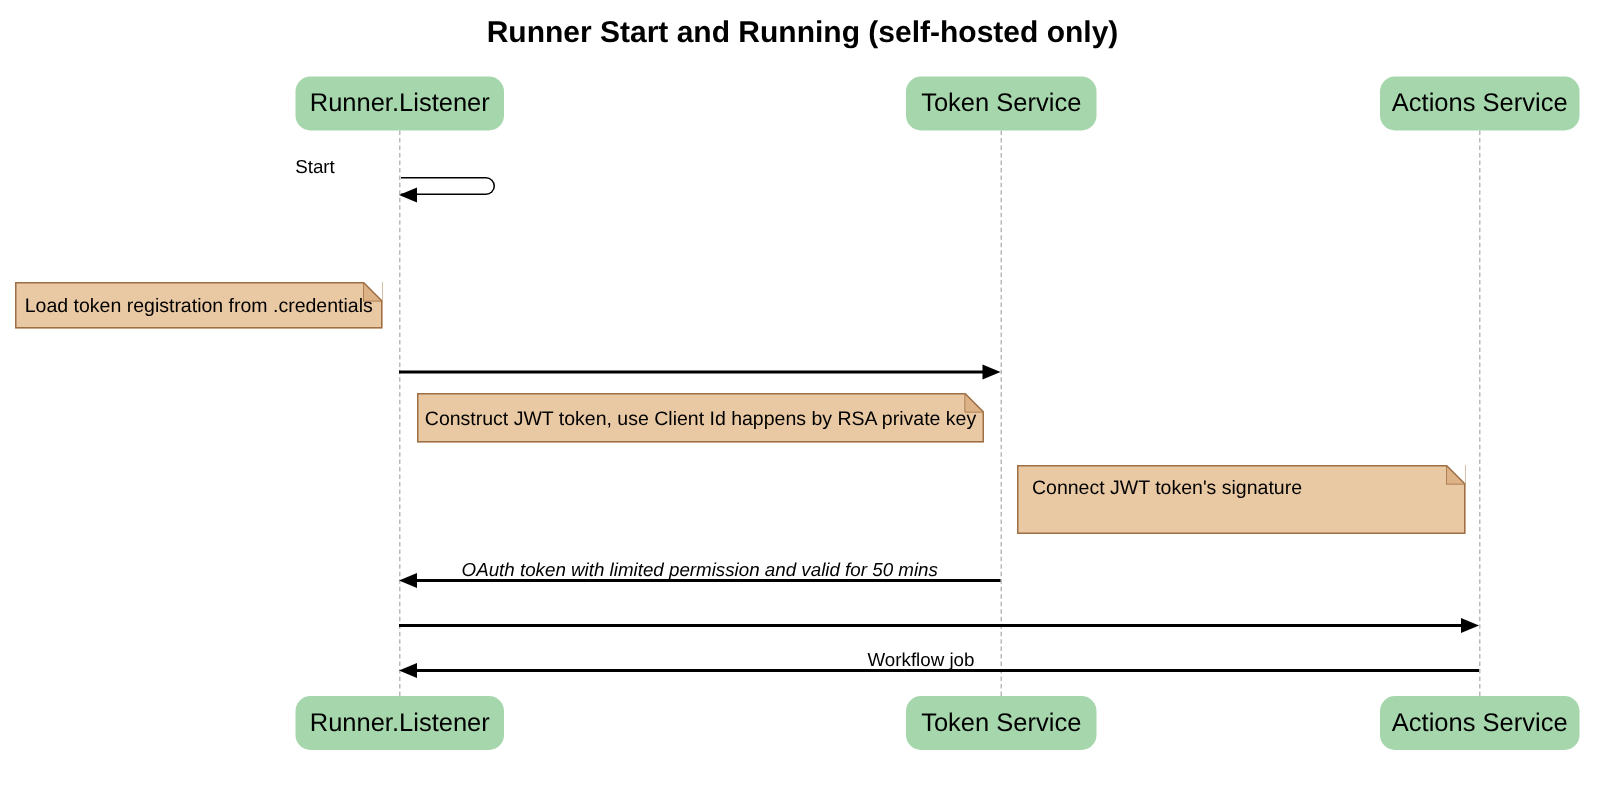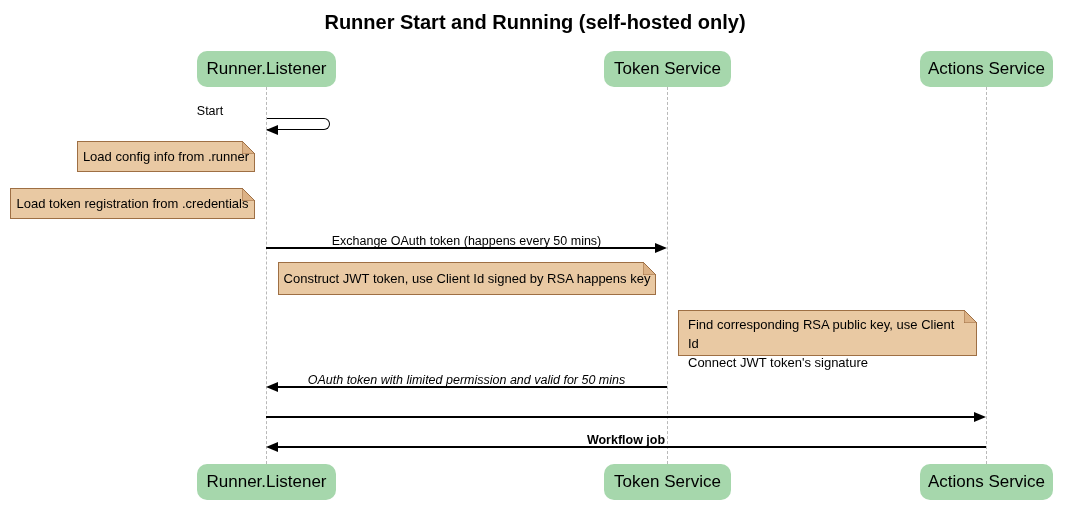--- a/index.html
+++ b/index.html
@@ -74,65 +74,56 @@
   <div class="lifeline" style="left:985.5px;"></div>
 
   <div class="participant" style="left:197px;top:51px;width:139px;"><span>Runner.Listener</span></div>
   <div class="participant" style="left:604px;top:51px;width:127px;"><span>Token Service</span></div>
   <div class="participant" style="left:920px;top:51px;width:133px;"><span>Actions Service</span></div>
 
   <div class="msg-label" style="left:160px;top:104px;width:100px;text-align:center;">Start</div>
   <div class="self-loop"></div>
   <div class="ah ah-left" style="left:266px;top:124.5px;"></div>
 
-  <div class="note center" style="left:77px;top:141px;width:178px;height:31px;line-height:29px;">
-    <svg class="note-fold" viewBox="0 0 13 13">
-        <path class="fold-cut" d="M0,0 L13,0 L13,13 Z"></path>
-        <path class="fold-flap" d="M0,0 L13,13 L0,13 Z"></path>
-      </svg>
-    <span class="note-line">Load config info from .runner</span>
-  </div>
 
   <div class="note center" style="left:10px;top:188px;width:245px;height:31px;line-height:29px;">
     <svg class="note-fold" viewBox="0 0 13 13">
         <path class="fold-cut" d="M0,0 L13,0 L13,13 Z"></path>
         <path class="fold-flap" d="M0,0 L13,13 L0,13 Z"></path>
       </svg>
     <span class="note-line">Load token registration from .credentials</span>
   </div>
 
-  <div class="msg-label" style="left:266px;top:234px;width:401px;">Exchange OAuth token (happens every 50 mins)</div>
   <div class="msg-line" style="left:266px;top:247px;width:390px;"></div>
   <div class="ah ah-right" style="left:655px;top:243px;"></div>
 
   <div class="note center" style="left:278px;top:262px;width:378px;height:33px;line-height:31px;">
     <svg class="note-fold" viewBox="0 0 13 13">
         <path class="fold-cut" d="M0,0 L13,0 L13,13 Z"></path>
         <path class="fold-flap" d="M0,0 L13,13 L0,13 Z"></path>
       </svg>
-    <span class="note-line">Construct JWT token, use Client Id signed by RSA happens key</span>
+    <span class="note-line">Construct JWT token, use Client Id happens by RSA private key</span>
   </div>
 
   <div class="note" style="left:678px;top:310px;width:299px;height:46px;padding:4px 9px;line-height:19px;">
     <svg class="note-fold" viewBox="0 0 13 13">
         <path class="fold-cut" d="M0,0 L13,0 L13,13 Z"></path>
         <path class="fold-flap" d="M0,0 L13,13 L0,13 Z"></path>
       </svg>
-    <span class="note-line">Find corresponding RSA public key, use Client Id</span>
     <span class="note-line">Connect JWT token's signature</span>
   </div>
 
   <div class="msg-label" style="left:266px;top:373px;width:401px;font-style:italic;">OAuth token with limited permission and valid for 50 mins</div>
   <div class="msg-line" style="left:277px;top:386px;width:390px;"></div>
   <div class="ah ah-left" style="left:266px;top:382px;"></div>
 
   <div class="msg-line" style="left:266px;top:416px;width:709px;"></div>
   <div class="ah ah-right" style="left:974px;top:412px;"></div>
 
-  <div class="msg-label" style="left:266px;top:433px;width:720px;font-weight:bold;">Workflow job</div>
+  <div class="msg-label" style="left:254px;top:433px;width:720px;">Workflow job</div>
   <div class="msg-line" style="left:277px;top:446px;width:709px;"></div>
   <div class="ah ah-left" style="left:266px;top:442px;"></div>
 
   <div class="participant" style="left:197px;top:464px;width:139px;"><span>Runner.Listener</span></div>
   <div class="participant" style="left:604px;top:464px;width:127px;"><span>Token Service</span></div>
   <div class="participant" style="left:920px;top:464px;width:133px;"><span>Actions Service</span></div>
 
 </div>
 
 </body></html>

